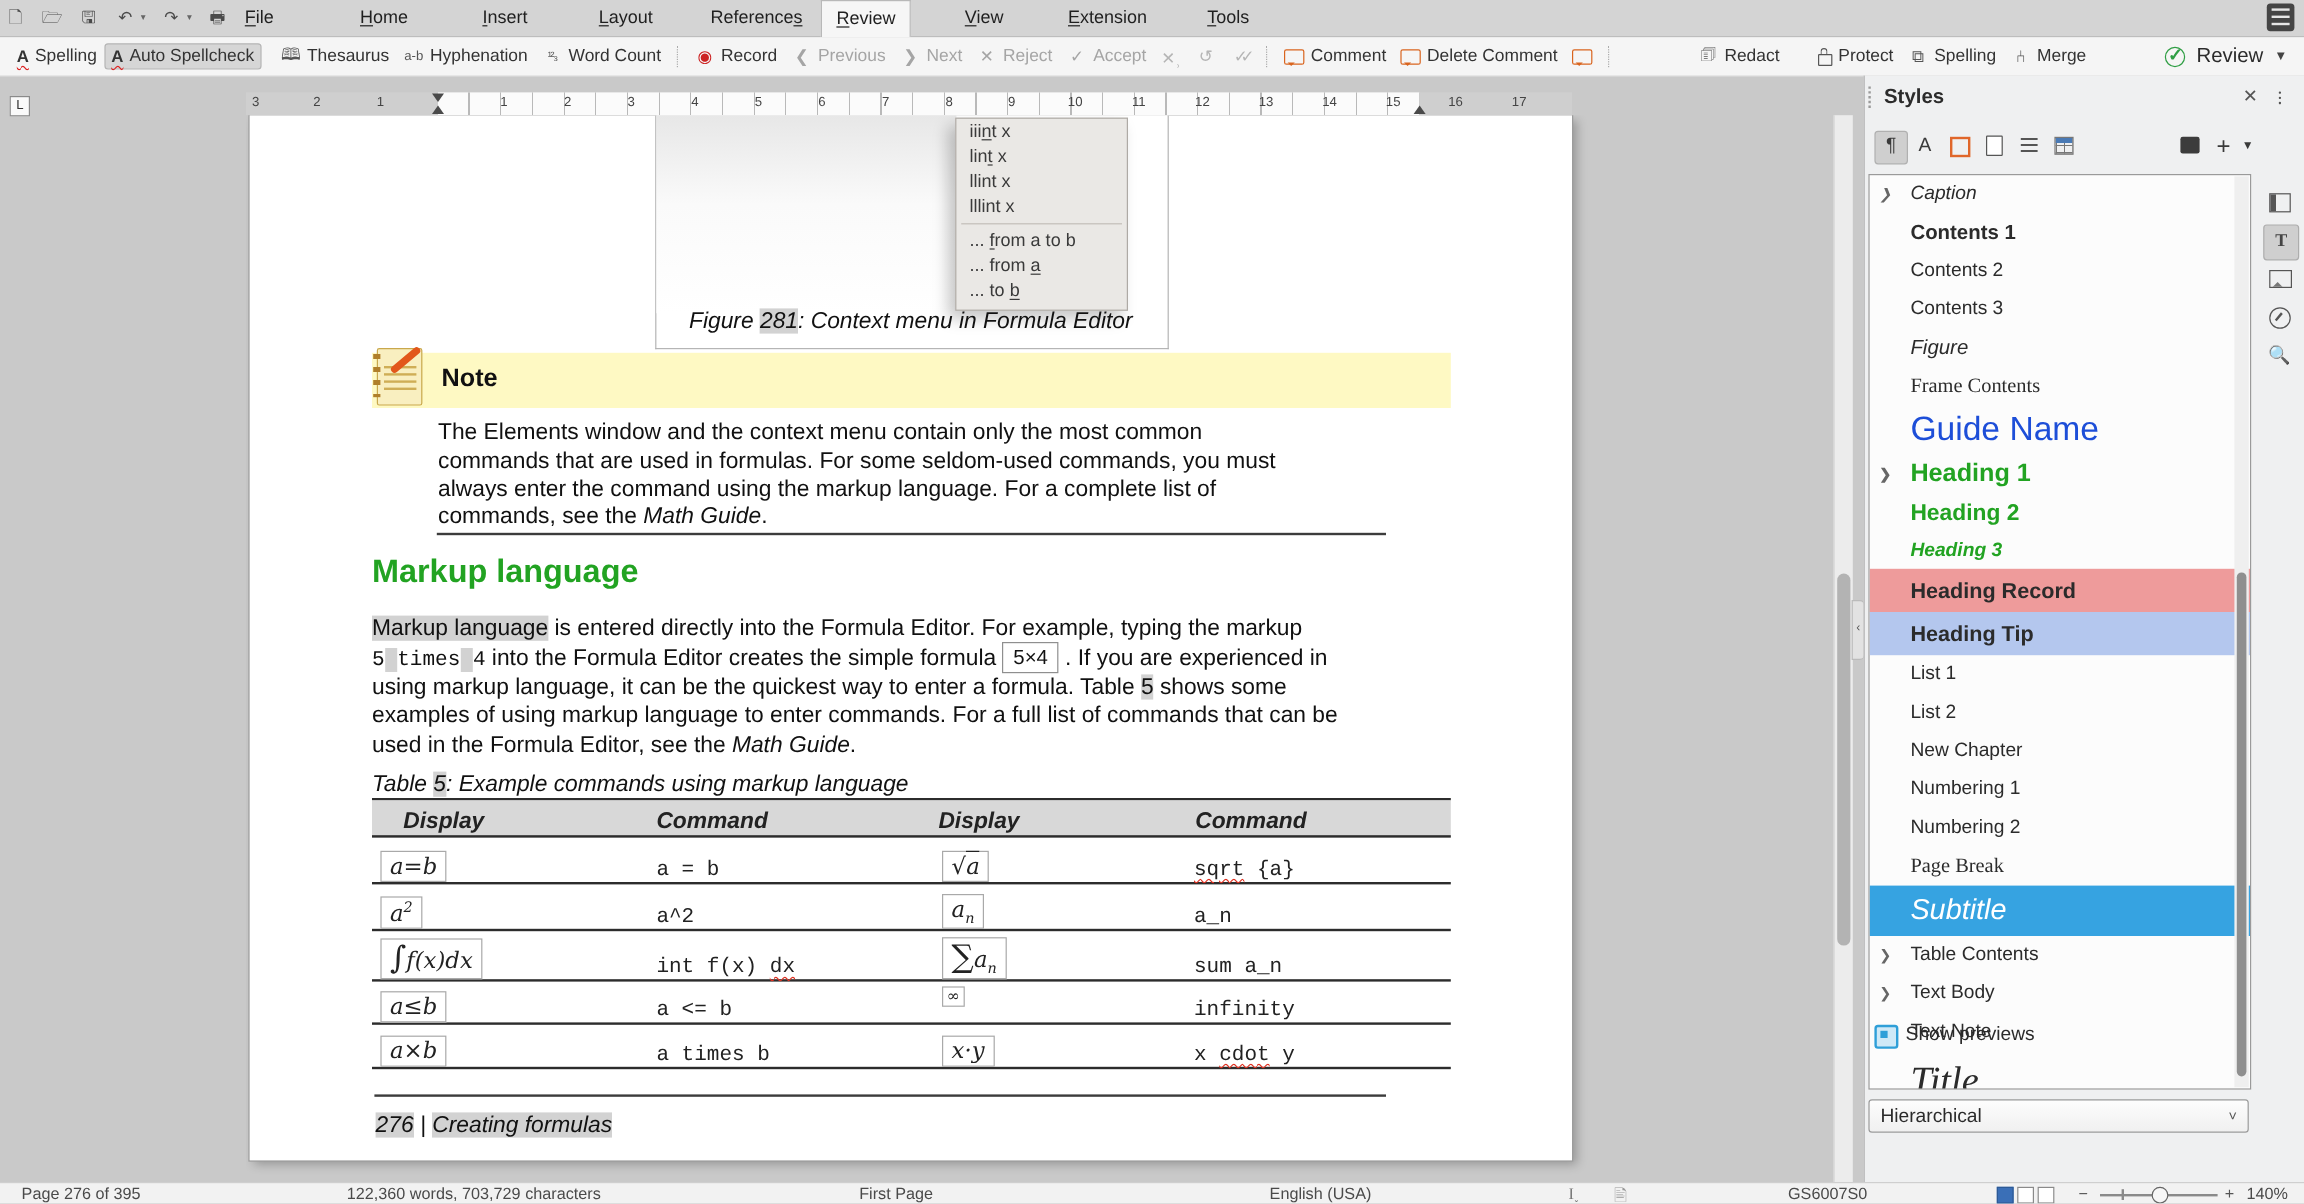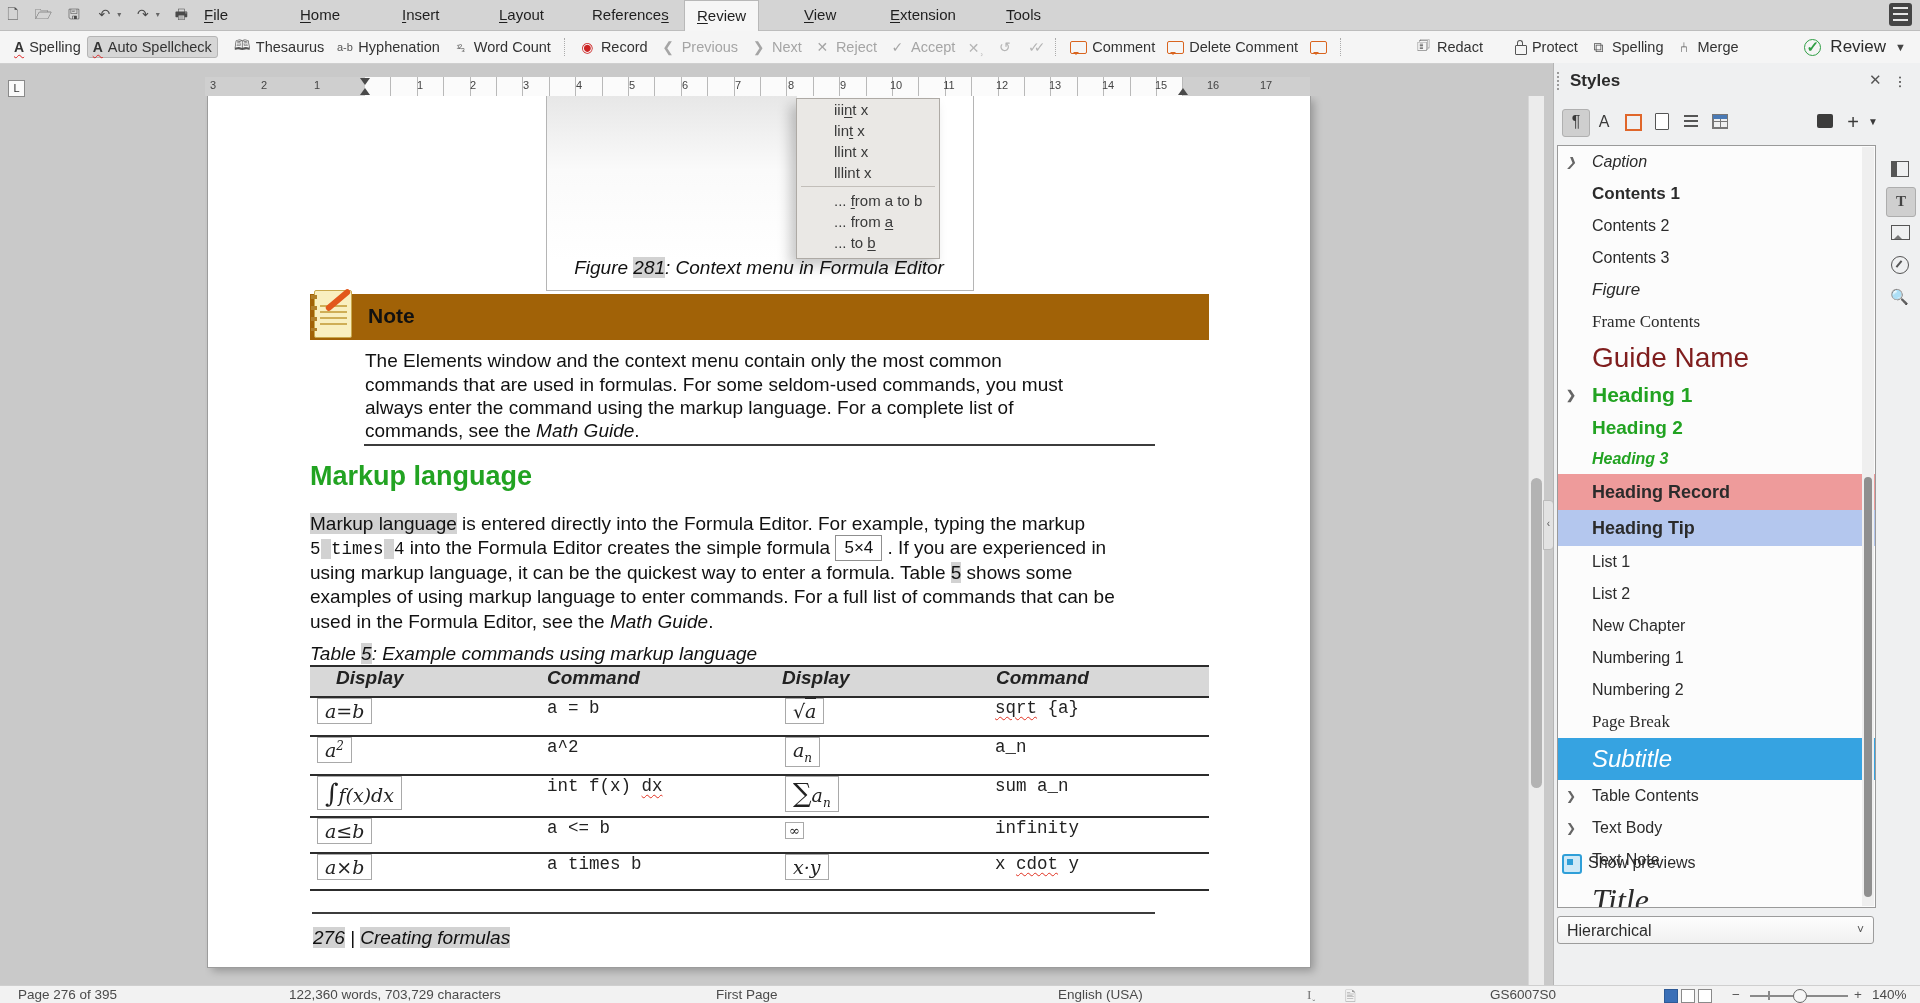--- a/index.html
+++ b/index.html
@@ -54,33 +54,33 @@
       background:#fff;padding:1px 7px;display:inline-block;white-space:nowrap;}
   .rad{border-top:1.6px solid #222;padding-top:1px;}
   sub,sup{font-size:12px;}
   
   #figframe{position:absolute;left:338px;top:0;width:426px;height:194px;
             border-left:1px solid #b5b5b5;border-right:1px solid #b5b5b5;border-bottom:1px solid #b5b5b5;background:#fff;}
   #figshade{position:absolute;left:0;top:0;width:250px;height:165px;
             background:linear-gradient(180deg,#e7e7e7 0%,#fafafa 45%,#ffffff 100%);}
   #ctxmenu{position:absolute;left:249px;top:2px;width:142px;height:159px;background:#eae8e5;
            border:1px solid #aeaaa5;box-shadow:-6px 7px 12px rgba(0,0,0,.22);font-size:15px;color:#3a3a3a;}
-  .mi{height:21px;line-height:21px;padding-left:37px;white-space:pre;}
+  .mi{height:21px;line-height:21px;padding-left:11px;white-space:pre;}
   .mi .u{text-decoration:underline;text-underline-offset:2px;}
   .msep{border-top:1px solid #c2beb9;margin:3px 4px;}
   
-  #notebox{position:absolute;left:102px;top:198px;width:899px;height:46px;background:#a16207;}
+  #notebox{position:absolute;left:102px;top:198px;width:899px;height:46px;background:#fef9c3;}
   #noteicon{position:absolute;left:4px;top:-4px;width:36px;height:46px;background:#f9efc0;border:1px solid #c9a84c;border-radius:2px;}
   #noteicon .l{position:absolute;left:5px;right:4px;height:1.5px;background:#cfae56;}
   #noteicon .pencil{position:absolute;left:8px;top:6px;width:30px;height:6px;background:#e2571b;border-radius:3px;transform:rotate(-40deg);}
   #noteicon .rings{position:absolute;left:-4px;top:4px;width:6px;height:36px;
      background:repeating-linear-gradient(180deg,#b07f2a 0 4px,transparent 4px 11px);}
   
   #dtable{position:absolute;left:102px;top:569px;width:899px;border-top:2px solid #2c2c2c;font-size:19px;}
-  .trw{display:flex;align-items:flex-start;border-bottom:2px solid #2c2c2c;}
+  .trw{display:flex;align-items:flex-end;border-bottom:2px solid #2c2c2c;}
   .c1{width:223px;padding-left:7px;box-sizing:border-box;}
   .c2{width:232px;padding-left:14px;box-sizing:border-box;}
   .c3{width:223px;padding-left:20px;box-sizing:border-box;}
   .c4{width:221px;padding-left:7px;box-sizing:border-box;}
   .thead{background:#d8d8d8;height:29px;font-weight:bold;font-style:italic;}
   .thead .c1{padding-left:26px;} .thead .c3{padding-left:17px;} .thead .c4{padding-left:8px;}
   
   #vscroll{left:1528px;top:96px;width:15px;height:889px;background:#ececec;border-left:1px solid #d7d7d7;}
   #vthumb{position:absolute;left:2px;top:382px;width:11px;height:310px;background:#b3b3b3;border-radius:6px;}
   #collapse{left:1543px;top:500px;width:9px;height:48px;background:#e2e2e2;border:1px solid #bbb;
@@ -103,21 +103,21 @@
   .listic{display:inline-block;width:14px;height:12px;margin-top:6px;
      background:repeating-linear-gradient(180deg,#555 0 2px,transparent 2px 5px);}
   .fillic{display:inline-block;width:16px;height:14px;background:#3c3c3c;border-radius:2px;margin-top:5px;}
   #stylelist{position:absolute;left:3px;top:82px;width:317px;height:761px;background:#fcfcfc;
              border:1px solid #9a9a9a;overflow:hidden;}
   .si{position:relative;height:32px;line-height:32px;padding-left:34px;font-size:16px;color:#2b2b2b;white-space:nowrap;}
   .si .exp{position:absolute;left:8px;top:0;font-size:12px;color:#666;}
   .si.bold{font-weight:bold;font-size:17px;}
   .si.ital{font-style:italic;}
   .si.serif{font-family:"Liberation Serif",serif;font-size:17px;}
-  .si.guide{color:#7f1d1d;font-size:28px;height:40px;line-height:40px;}
+  .si.guide{color:#1d4ed8;font-size:28px;height:40px;line-height:40px;}
   .si.h1{color:#22a322;font-weight:bold;font-size:21px;height:34px;line-height:34px;}
   .si.h2{color:#22a322;font-weight:bold;font-size:19px;}
   .si.h3{color:#22a322;font-weight:bold;font-style:italic;font-size:16px;height:30px;line-height:30px;}
   .si.caution{background:#ee9b9b;font-weight:bold;font-size:18px;height:36px;line-height:36px;}
   .si.tip{background:#b4c7ee;font-weight:bold;font-size:18px;height:36px;line-height:36px;}
   .si.subtitle{background:#36a3e1;color:#fff;font-style:italic;font-size:24px;height:42px;line-height:42px;padding-left:34px;}
   .si.title{font-family:"Liberation Serif",serif;font-style:italic;font-size:32px;height:48px;line-height:48px;}
   #slscroll{position:absolute;right:1px;top:1px;width:12px;height:759px;background:#efefef;}
   #slthumb{position:absolute;left:2px;top:330px;width:8px;height:420px;background:#8f8f8f;border-radius:4px;}
   #showprev{position:absolute;left:8px;top:790px;height:20px;}

